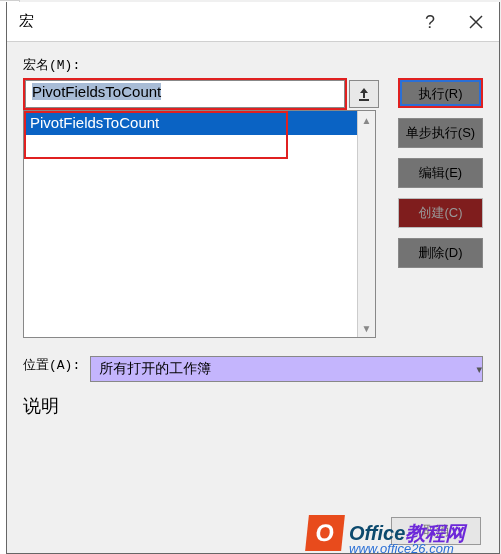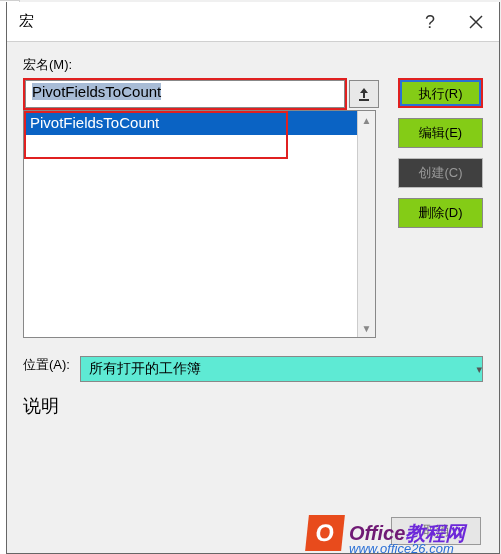--- a/index.html
+++ b/index.html
@@ -44,21 +44,21 @@
       font-size: 18px; color: #333;
     }
     .titlebar .close-btn {
       width: 46px; height: 40px; display: flex; align-items: center; justify-content: center;
     }
     .titlebar .close-btn svg { width: 14px; height: 14px; }
     .content {
       padding: 14px 16px 10px 16px;
       position: relative;
     }
-    .label { font-size: 13px; margin-bottom: 4px; }
+    .label { font-size: 13px; margin-bottom: 4px; font-family: Liberation Mono, monospace; }
     .top-row { display: flex; align-items: flex-start; gap: 19px; }
     .left-col { flex: 1; }
     .macro-input-wrap { display: flex; align-items: center; }
     .macro-input {
       width: 320px; height: 28px;
       border: 1px solid #888;
       padding: 2px 6px;
       font-size: 15px;
       background: #fff;
       color: #000;
@@ -104,30 +104,30 @@
     .vscroll .arrow {
       height: 18px; display:flex; align-items:center; justify-content:center;
       color:#888; font-size:10px;
     }
     .vscroll .track { flex:1; }
     .right-col {
       display: flex; flex-direction: column; gap: 10px;
       width: 94px;
     }
     .btn {
-      height: 30px; border: 1px solid #888; background: #84cc16;
+      height: 30px; border: 1px solid #888; background: #737373;
       font-size: 13px; text-align: center; line-height: 28px;
       cursor: pointer;
     }
-    .btn.disabled { color: #999; border-color: #bbb; background:#404040; cursor: default;}
+    .btn.disabled { color: #999; border-color: #bbb; background:#7f1d1d; cursor: default;}
     .run-hl { border: 2px solid #e02020; outline: 2px solid #2a6fd6; outline-offset: -4px;}
     .loc-row { display:flex; align-items:flex-start; gap:10px; margin-top: 18px;}
     .loc-select {
       flex:1; display:flex; align-items:center;
-      border:1px solid #888; height:26px; background:#5eead4;
+      border:1px solid #888; height:26px; background:#c4b5fd;
       padding:0 0 0 8px; justify-content:space-between;
     }
     .loc-select .chev { font-size:11px; color:#555; }
     .desc-label { margin-top: 12px; font-size:18px; }
     .bottom-btn {
       position:absolute; right:18px; bottom:8px;
       width: 90px; height:28px; border:1px solid #999; background:#e6e6e6;
       text-align:center; line-height:26px; font-size:13px; color:#777;
       overflow:hidden;
     }
@@ -136,21 +136,21 @@
       display:flex; align-items:center; gap:6px;
       pointer-events:none;
     }
     .watermark .logo {
       width:36px; height:36px; background:#e84b1c;
       display:flex; align-items:center; justify-content:center;
       color:#fff; font-size:24px; font-weight:bold;
       font-family: Arial, sans-serif;
       transform: skewX(-6deg);
     }
-    .watermark .txt1 { color:#701a75; font-size:20px; font-style:italic; font-weight:bold;}
+    .watermark .txt1 { color:#0c4a6e; font-size:20px; font-style:italic; font-weight:bold;}
     .watermark .txt2 { color:#6d28d9; font-size:20px; font-style:italic; font-weight:bold;}
     .watermark .url { position:absolute; top:26px; left:42px; color:#2a6fd6; font-size:13px; font-style:italic;}
   </style>
 </head>
 <body>
 
 <div class="grid-bg"></div>
 
 <div class="dialog">
   <div class="titlebar">
@@ -191,20 +191,21 @@
           <div class="vscroll">
             <div class="arrow">▲</div>
             <div class="track"></div>
             <div class="arrow">▼</div>
           </div>
         </div>
       </div>
 
       <div class="right-col">
         <div class="btn run-hl">执行(R)</div>
+        <div class="btn">单步执行(S)</div>
         <div class="btn">编辑(E)</div>
         <div class="btn disabled">创建(C)</div>
         <div class="btn">删除(D)</div>
       </div>
     </div>
 
     <div class="loc-row">
       <div class="label" style="margin:0"><span>位置(A):</span></div>
       <div class="loc-select">
         <span>所有打开的工作簿</span>

